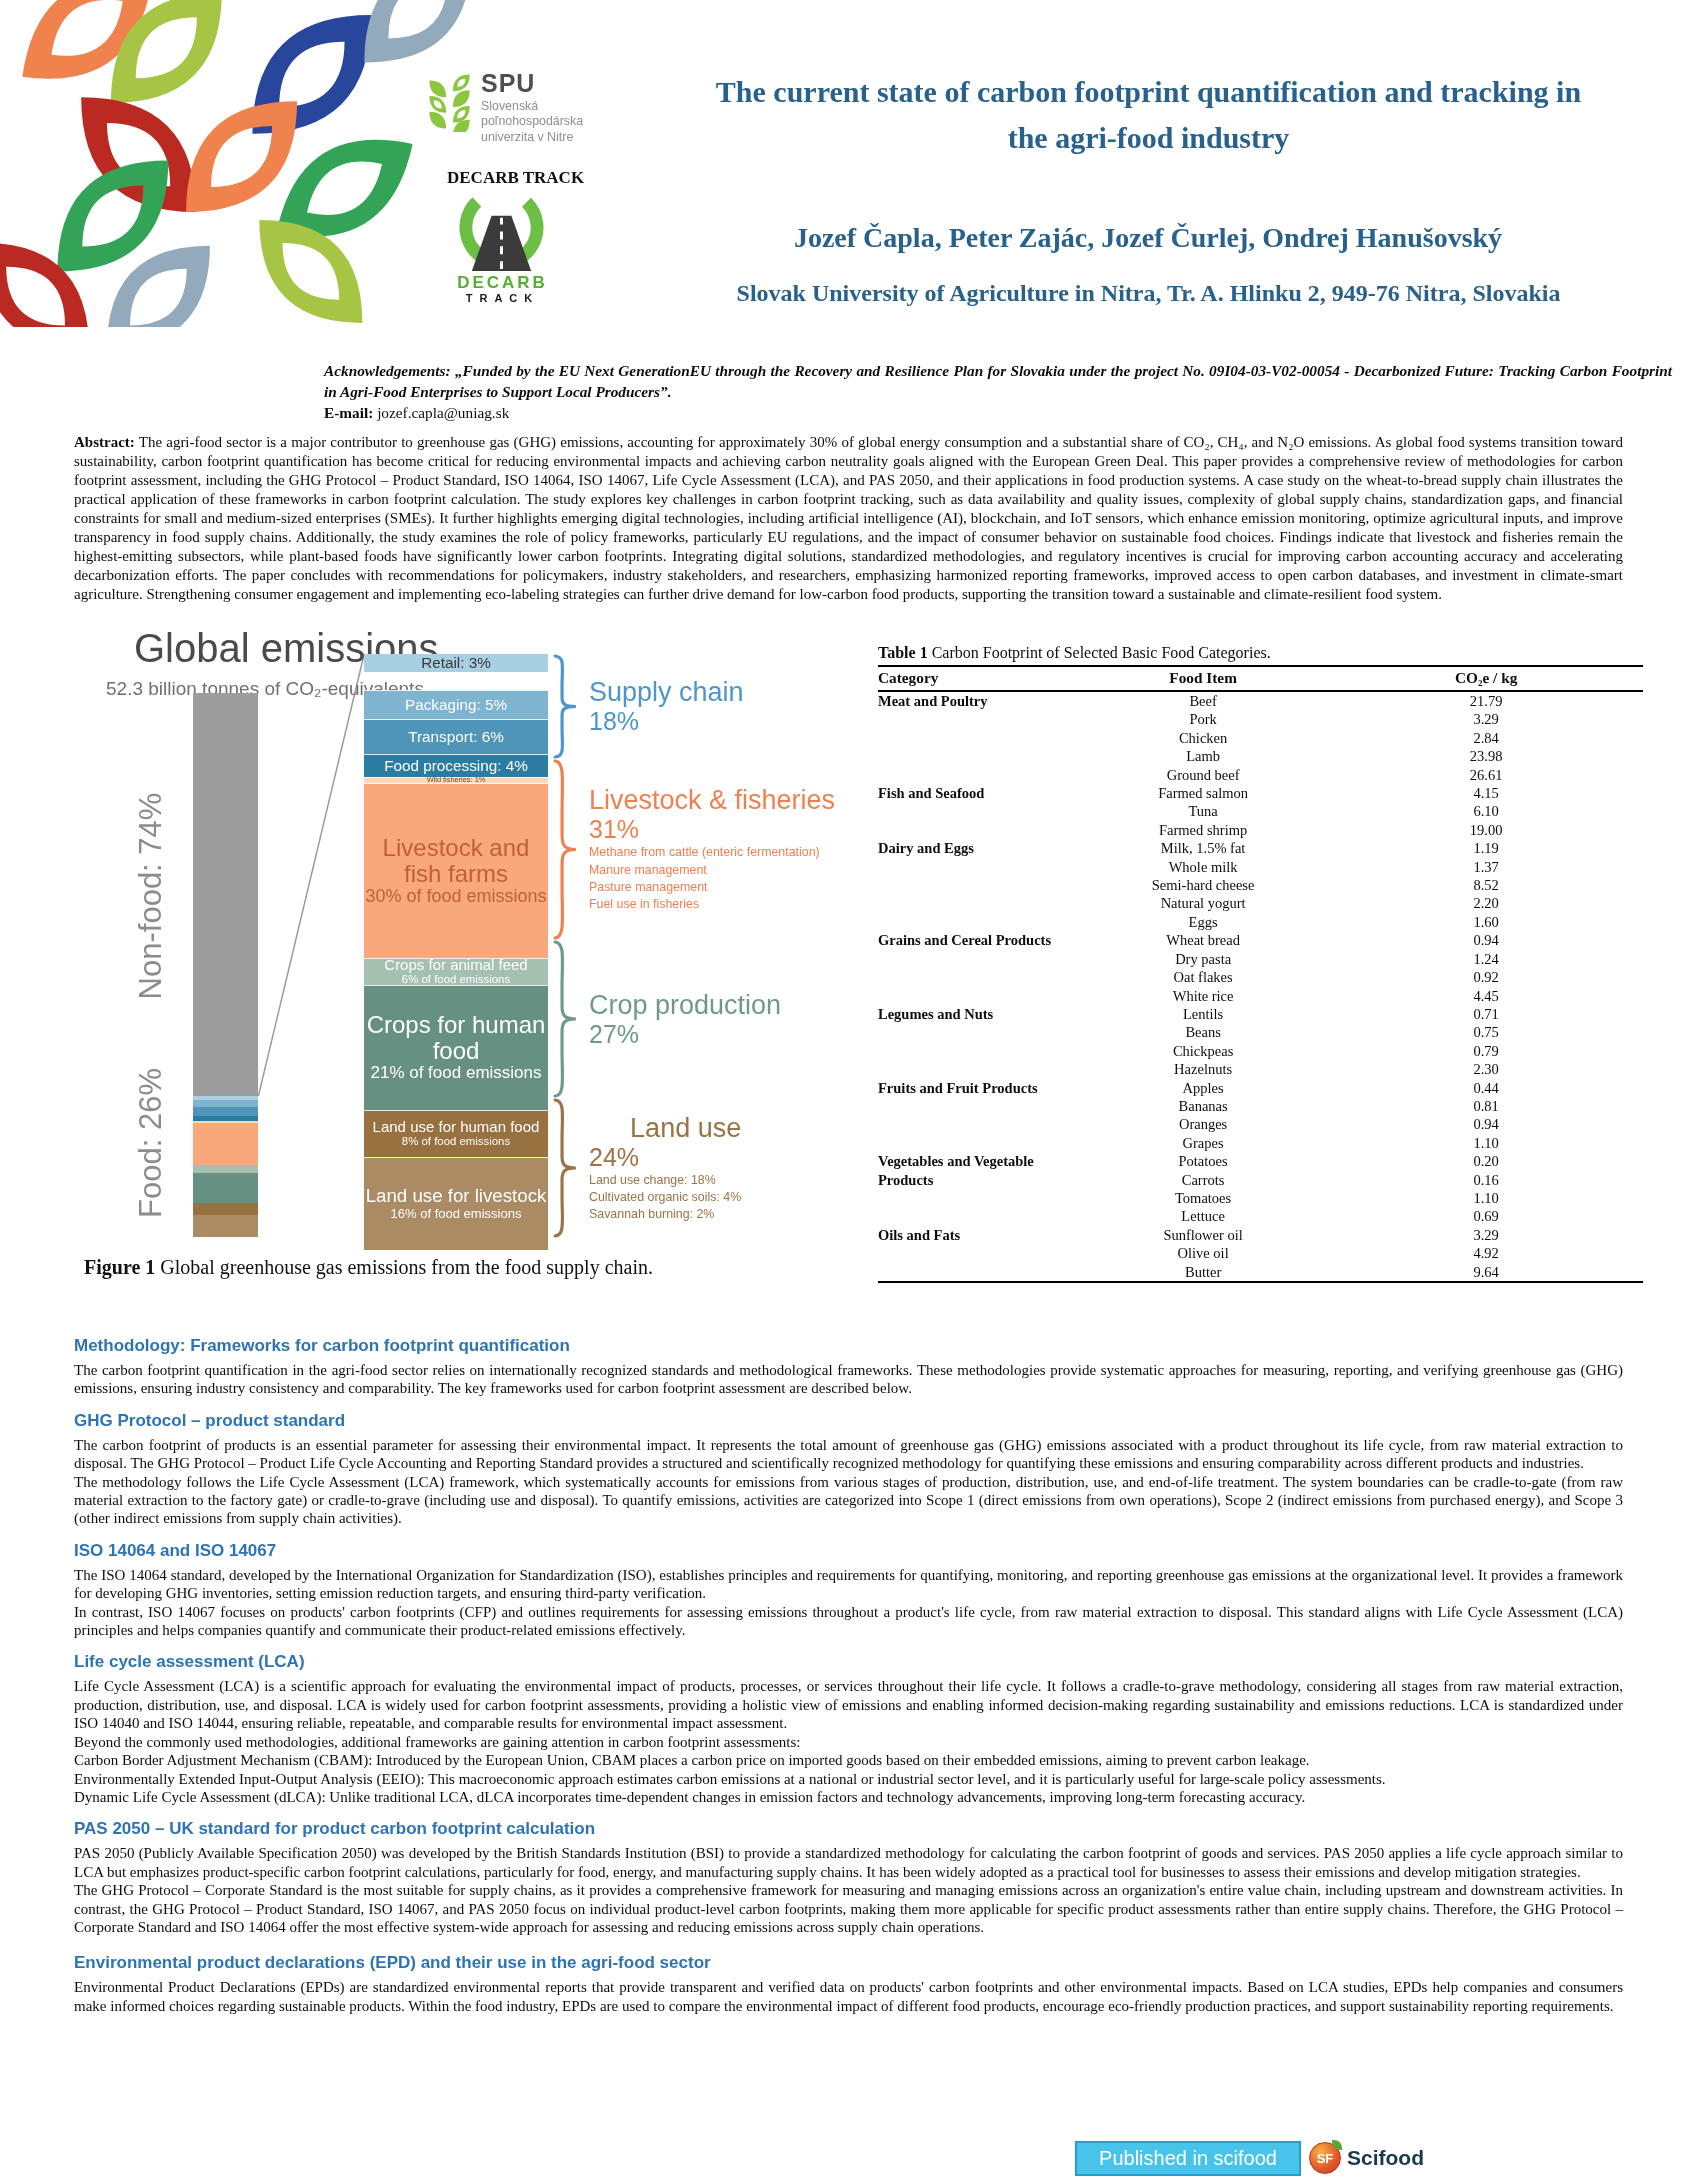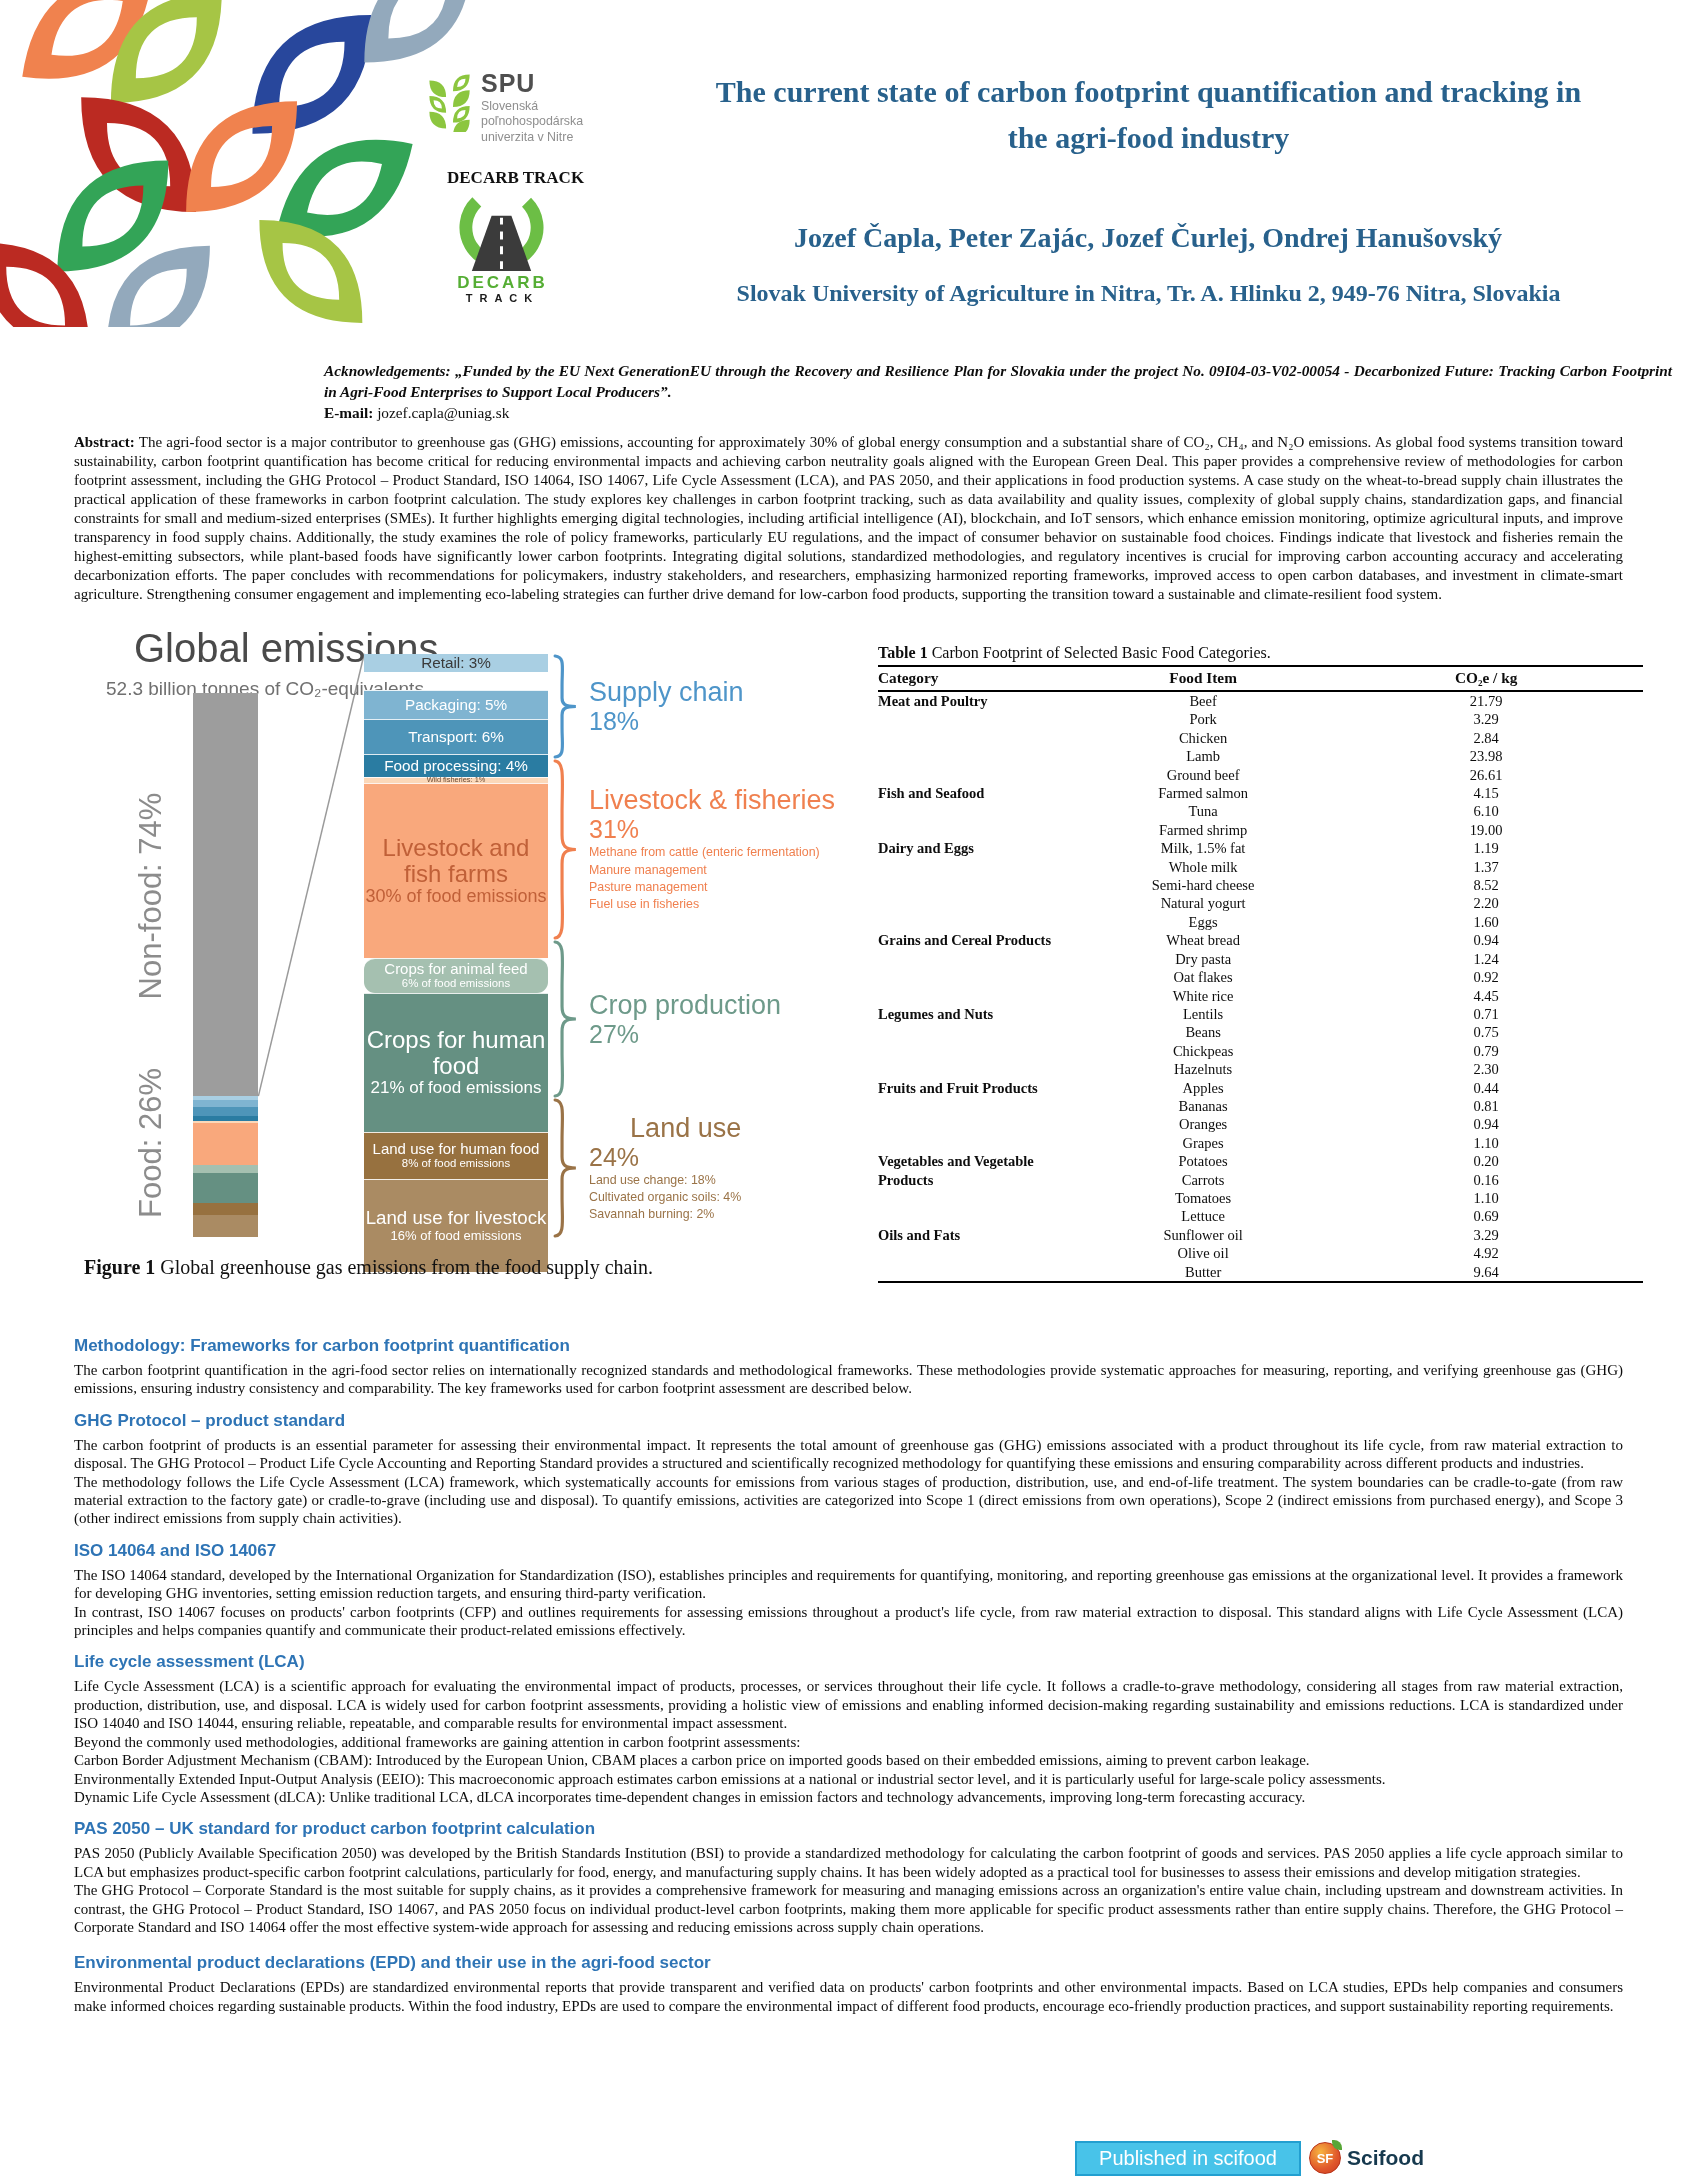--- a/index.html
+++ b/index.html
@@ -191,25 +191,25 @@
         <div class="seg" style="height: 23.4px; background: rgb(42, 124, 162);">
           <div class="l1" style="color: rgb(255, 255, 255); font-size: 15.3px; line-height: 16px;">Food processing: 4%</div>
         </div>
         <div class="seg" style="height: 5.8px; background: rgb(251, 216, 185);">
           <div class="l1" style="color: rgb(107, 74, 51); font-size: 7.4px; line-height: 6px;">Wild fisheries: 1%</div>
         </div>
         <div class="seg" style="height: 175px; background: rgb(249, 168, 124);">
           <div class="l1" style="color: rgb(192, 96, 56); font-size: 24px; line-height: 26px;">Livestock and fish farms</div>
           <div class="l2" style="color: rgb(192, 96, 56); font-size: 18px; line-height: 19px;">30% of food emissions</div>
         </div>
-        <div class="seg" style="height: 35px; background: rgb(165, 192, 176); border-radius: 11px;">
+        <div class="seg" style="height: 27px; background: rgb(165, 192, 176);">
           <div class="l1" style="color: rgb(255, 255, 255); font-size: 15px; line-height: 17px;">Crops for animal feed</div>
           <div class="l2" style="color: rgb(255, 255, 255); font-size: 11.4px; line-height: 13.4px;">6% of food emissions</div>
         </div>
-        <div class="seg" style="height: 139px; background: rgb(101, 144, 130);">
+        <div class="seg" style="height: 125px; background: rgb(101, 144, 130);">
           <div class="l1" style="color: rgb(255, 255, 255); font-size: 24px; line-height: 26px;">Crops for human food</div>
           <div class="l2" style="color: rgb(255, 255, 255); font-size: 17px; line-height: 18.7px;">21% of food emissions</div>
         </div>
         <div class="seg" style="height: 47px; background: rgb(151, 113, 63);">
           <div class="l1" style="color: rgb(255, 255, 255); font-size: 15px; line-height: 17px;">Land use for human food</div>
           <div class="l2" style="color: rgb(255, 255, 255); font-size: 11.4px; line-height: 13.4px;">8% of food emissions</div>
         </div>
         <div class="seg" style="height: 93px; background: rgb(170, 139, 99);">
           <div class="l1" style="color: rgb(255, 255, 255); font-size: 18.7px; line-height: 20.7px;">Land use for livestock</div>
           <div class="l2" style="color: rgb(255, 255, 255); font-size: 13px; line-height: 14.6px;">16% of food emissions</div>

